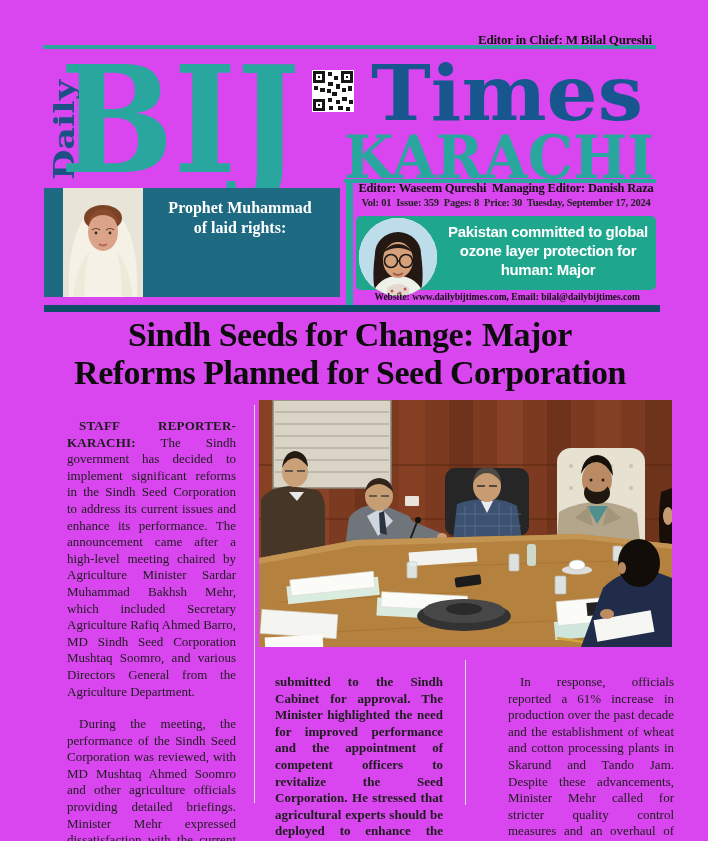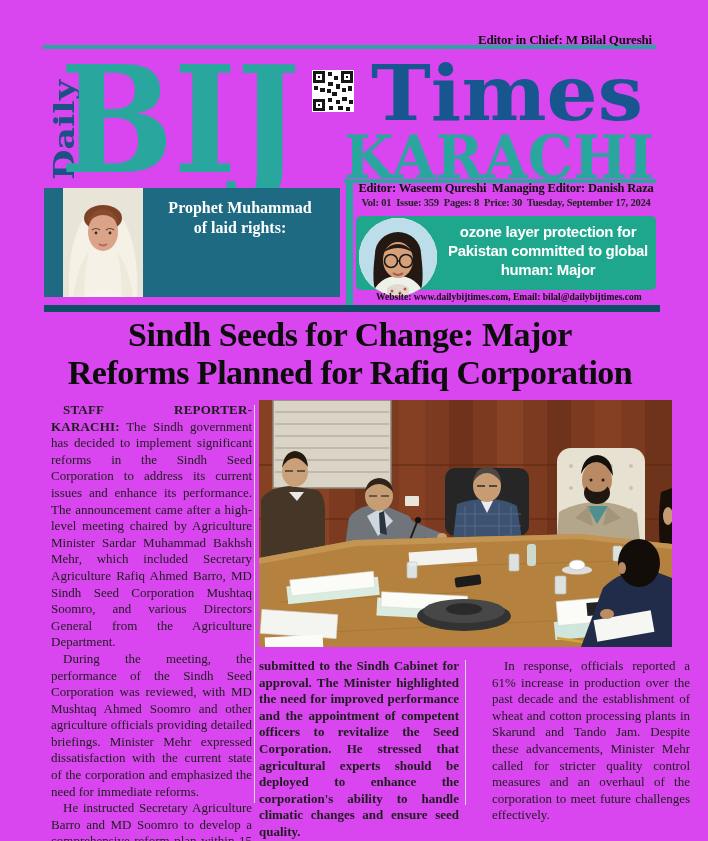--- a/index.html
+++ b/index.html
@@ -22,31 +22,31 @@
   .divider-strip{left:346px;top:183px;width:7px;height:122px;background:#29a79e;}
   .editors-line{left:356px;top:181px;width:300px;text-align:center;white-space:pre-wrap;
         font:bold 12.5px "Liberation Serif",serif;color:#111;letter-spacing:-0.2px;}
   .issue-line{left:356px;top:197px;width:300px;text-align:center;white-space:pre-wrap;
         font:bold 10.5px "Liberation Serif",serif;color:#222;letter-spacing:-0.2px;}
   .teaser-right-box{left:356px;top:216px;width:300px;height:74px;background:#1fa78d;border-radius:5px;}
   .romina-circle{left:359px;top:218px;width:78px;height:78px;border-radius:50%;overflow:hidden;
         background:#bcdde9;box-shadow:0 0 0 2px #e9f3f6 inset;}
   .teaser-right-text{left:446px;top:222px;width:204px;text-align:center;color:#ffffff;
         font:bold 15px "Liberation Sans",sans-serif;line-height:19px;letter-spacing:-0.3px;}
-  .website-line{left:376px;top:292px;width:288px;text-align:left;
+  .website-line{left:352px;top:292px;width:288px;text-align:right;
         font:bold 9.5px "Liberation Serif",serif;color:#111;}
   .navy-bar{left:44px;top:305px;width:616px;height:7px;background:#0e4e68;}
 
   
   .headline{left:40px;top:316px;width:620px;text-align:center;color:#0c0c0c;
         font:bold 34px "Liberation Serif",serif;line-height:38px;letter-spacing:-0.5px;}
 
   
   .bodycol{font-size:13px;line-height:16.6px;text-align:justify;color:#1c1c1c;}
-  .bodycol p{margin:0;}
+  .bodycol p{margin:16px;}
   .indent{text-indent:12px;}
   .justify-last{text-align-last:justify;}
   .lead-bold{font-weight:bold;letter-spacing:0.2px;}
   .col1{left:51px;top:402px;width:201px;}
   .col2{left:259px;top:658px;width:200px;font-weight:bold;}
   .col3{left:492px;top:658px;width:198px;}
   .vrule1{left:254px;top:405px;width:1px;height:398px;background:#dcdcdc;}
   .vrule2{left:465px;top:660px;width:1px;height:145px;background:#dcdcdc;}
   .photo-frame{left:259px;top:400px;width:413px;height:247px;}
 </style>
@@ -143,31 +143,31 @@
       <circle cx="47" cy="43" r="6.5" fill="none" stroke="#1a1a1a" stroke-width="1.6"></circle>
       <path d="M38,43 h3" stroke="#1a1a1a" stroke-width="1.6"></path>
       <path d="M34,55 q5,4 10,0" stroke="#a05a50" stroke-width="1.8" fill="none"></path>
       <path d="M28,70 Q39,62 50,70 L50,78 L28,78 Z" fill="#e2d9cf"></path>
       <circle cx="33" cy="73" r="1.5" fill="#c4574e"></circle>
         <circle cx="41" cy="75" r="1.5" fill="#c4574e"></circle>
         <circle cx="46" cy="71" r="1.5" fill="#c4574e"></circle>
     </svg>
   </div>
   <div class="abs teaser-right-text">
+    <div>Pakistan committed to global</div>
     <div>ozone layer protection for</div>
-    <div>Pakistan committed to global</div>
     <div>human: Major</div>
   </div>
 
   <div class="abs website-line">Website: www.dailybijtimes.com, Email: bilal@dailybijtimes.com</div>
   <div class="abs navy-bar"></div>
 
   <div class="abs headline">
     <div>Sindh Seeds for Change: Major</div>
-    <div>Reforms Planned for Rafiq Corporation</div>
+    <div>Reforms Planned for Seed Corporation</div>
   </div>
 
   <div class="abs bodycol col1">
     <p class="indent"><span class="lead-bold">STAFF REPORTER- KARACHI:</span> <span>The Sindh government has decided to implement significant reforms in the Sindh Seed Corporation to address its current issues and enhance its performance. The announcement came after a high-level meeting chaired by Agriculture Minister Sardar Muhammad Bakhsh Mehr, which included Secretary Agriculture Rafiq Ahmed Barro, MD Sindh Seed Corporation Mushtaq Soomro, and various Directors General from the Agriculture Department.</span></p>
     <p class="indent">During the meeting, the performance of the Sindh Seed Corporation was reviewed, with MD Mushtaq Ahmed Soomro and other agriculture officials providing detailed briefings. Minister Mehr expressed dissatisfaction with the current state of the corporation and emphasized the need for immediate reforms.</p>
     <p class="indent justify-last">He instructed Secretary Agriculture Barro and MD Soomro to develop a comprehensive reform plan within 15 days, which will be</p>
   </div>
 
   <div class="abs vrule1"></div>
 

